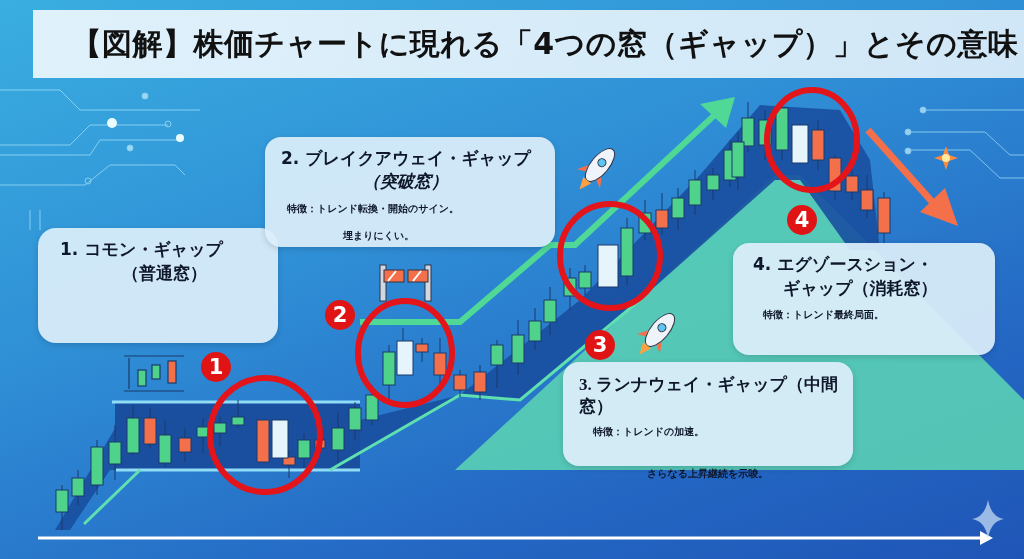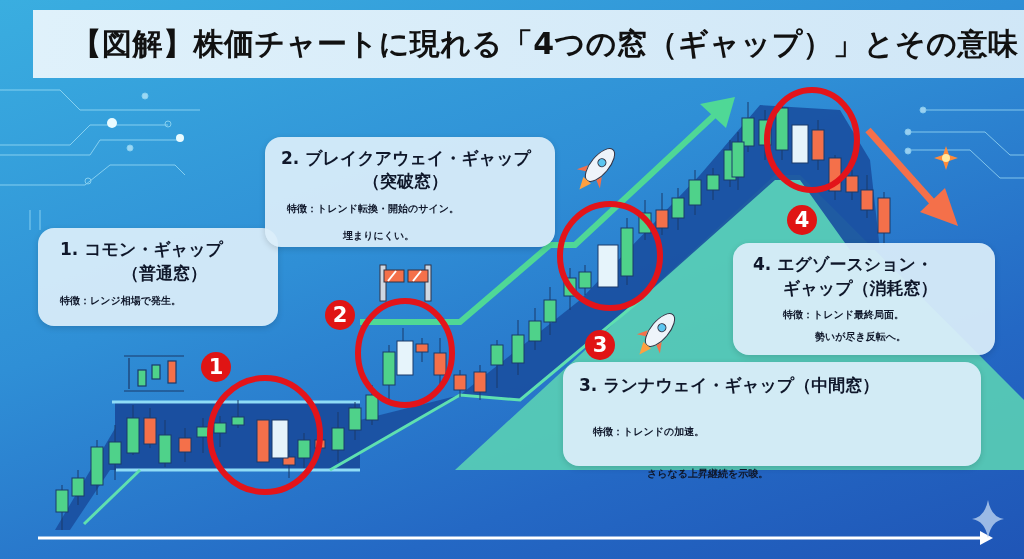--- a/index.html
+++ b/index.html
@@ -232,37 +232,35 @@
 <div class="badge" style="left:325px;top:300px;">
     <span>2</span>
   </div>
 <div class="badge" style="left:585px;top:330px;">
     <span>3</span>
   </div>
 <div class="badge" style="left:787px;top:205px;">
     <span>4</span>
   </div>
 
-<div class="card" style="left:38px;top:228px;width:240px;height:98px;">
+<div class="card" style="left:38px;top:228px;width:240px;height:115px;border-radius:18px;">
   <div class="h" style="position:absolute;left:22px;top:10px;">1. コモン・ギャップ</div>
   <div class="h" style="position:absolute;left:84px;top:34px;">（普通窓）</div>
-  <div class="d" style="position:absolute;left:22px;top:63px;">特徴：レンジ相場で発生。</div>
 </div>
 
 <div class="card" style="left:265px;top:137px;width:290px;height:110px;">
   <div class="h" style="position:absolute;left:16px;top:10px;">2. ブレイクアウェイ・ギャップ</div>
-  <div class="h" style="position:absolute;left:98px;top:33px;">（突破窓）</div>
+  <div class="h" style="position:absolute;left:98px;top:33px;font-style:italic;">（突破窓）</div>
   <div class="d" style="position:absolute;left:22px;top:62px;">特徴：トレンド転換・開始のサイン。</div>
   <div class="d" style="position:absolute;left:78px;top:89px;">埋まりにくい。</div>
 </div>
 
-<div class="card" style="left:563px;top:362px;width:418px;height:104px;">
+<div class="card" style="left:563px;top:362px;width:290px;height:104px;font-family:Liberation Serif, serif;">
   <div class="h" style="position:absolute;left:16px;top:12px;">3. ランナウェイ・ギャップ（中間窓）</div>
   <div class="d" style="position:absolute;left:30px;top:44px;margin-top:16px;">特徴：トレンドの加速。</div>
   <div class="d" style="position:absolute;left:84px;top:70px;margin-top:32px;">さらなる上昇継続を示唆。</div>
 </div>
 
 <div class="card" style="left:733px;top:243px;width:262px;height:112px;">
   <div class="h" style="position:absolute;left:20px;top:10px;">4. エグゾースション・</div>
   <div class="h" style="position:absolute;left:50px;top:34px;">ギャップ（消耗窓）</div>
-  <div class="d" style="position:absolute;left:30px;top:62px;margin-left:20px;">特徴：トレンド最終局面。</div>
-  <div class="d" style="position:absolute;left:82px;top:84px;">勢いが尽き反転へ。</div>
+  <div class="d" style="position:absolute;left:30px;top:62px;">特徴：トレンド最終局面。</div>
 </div>
 
 </body></html>

